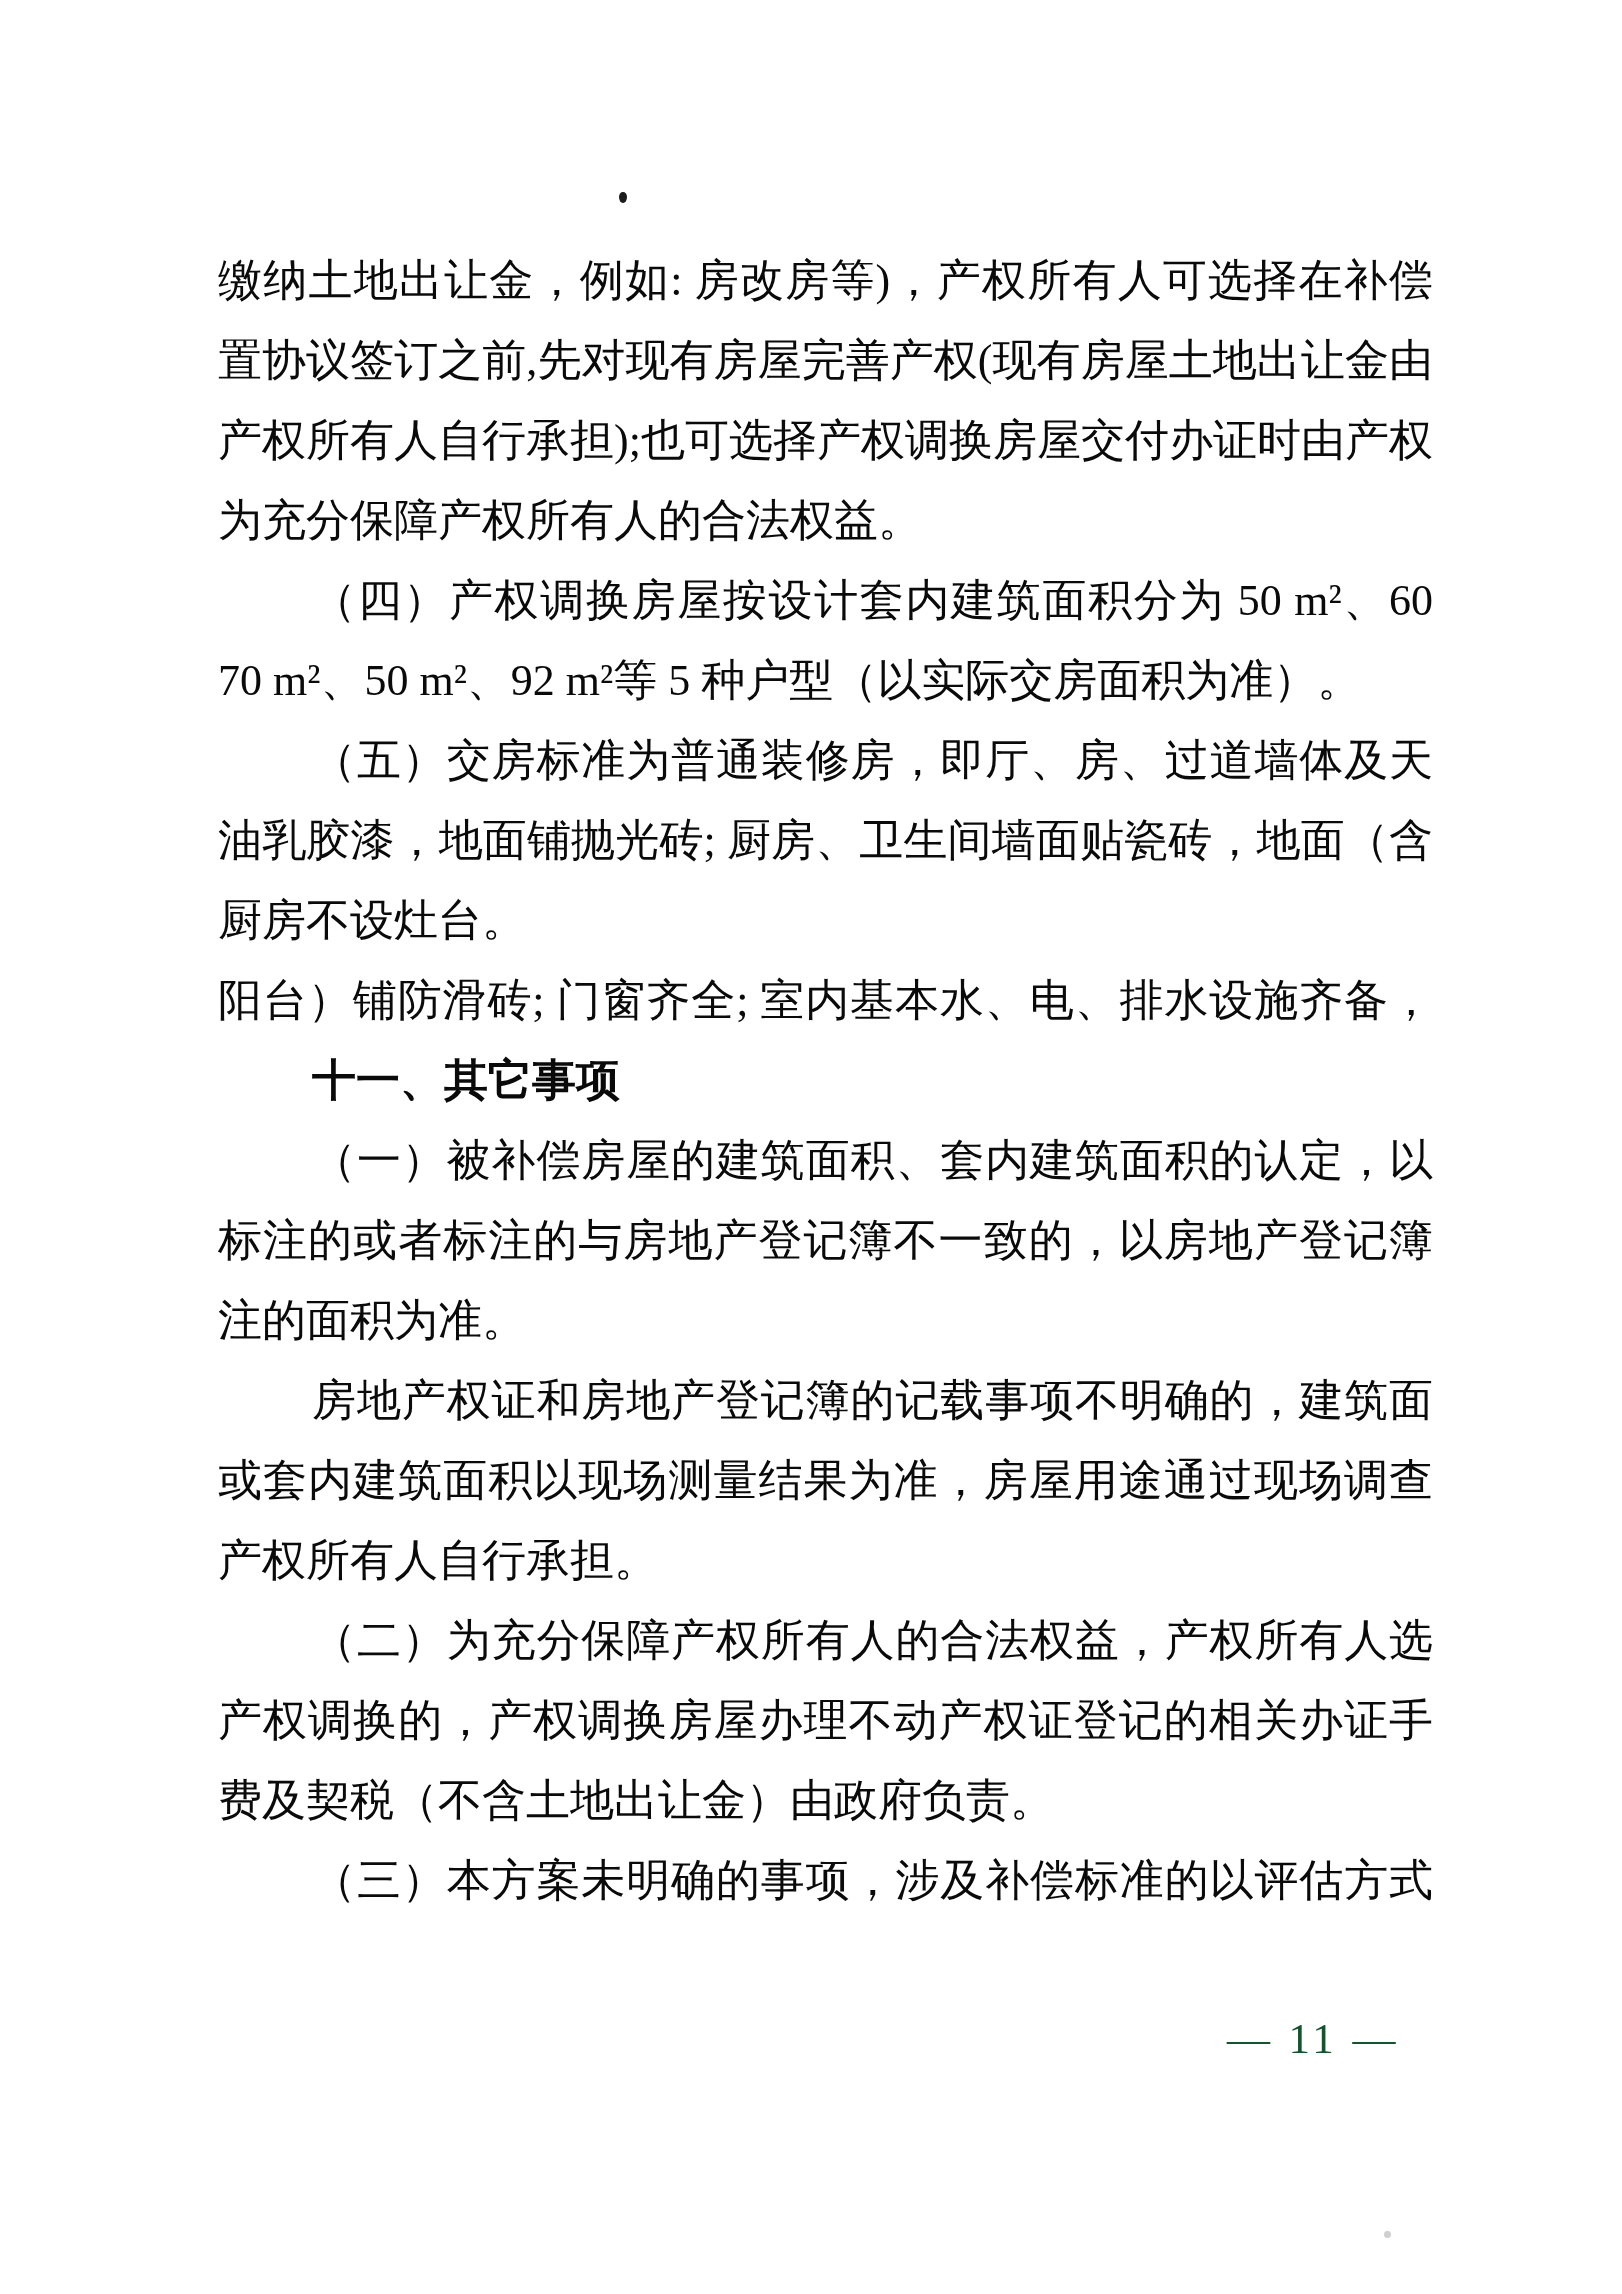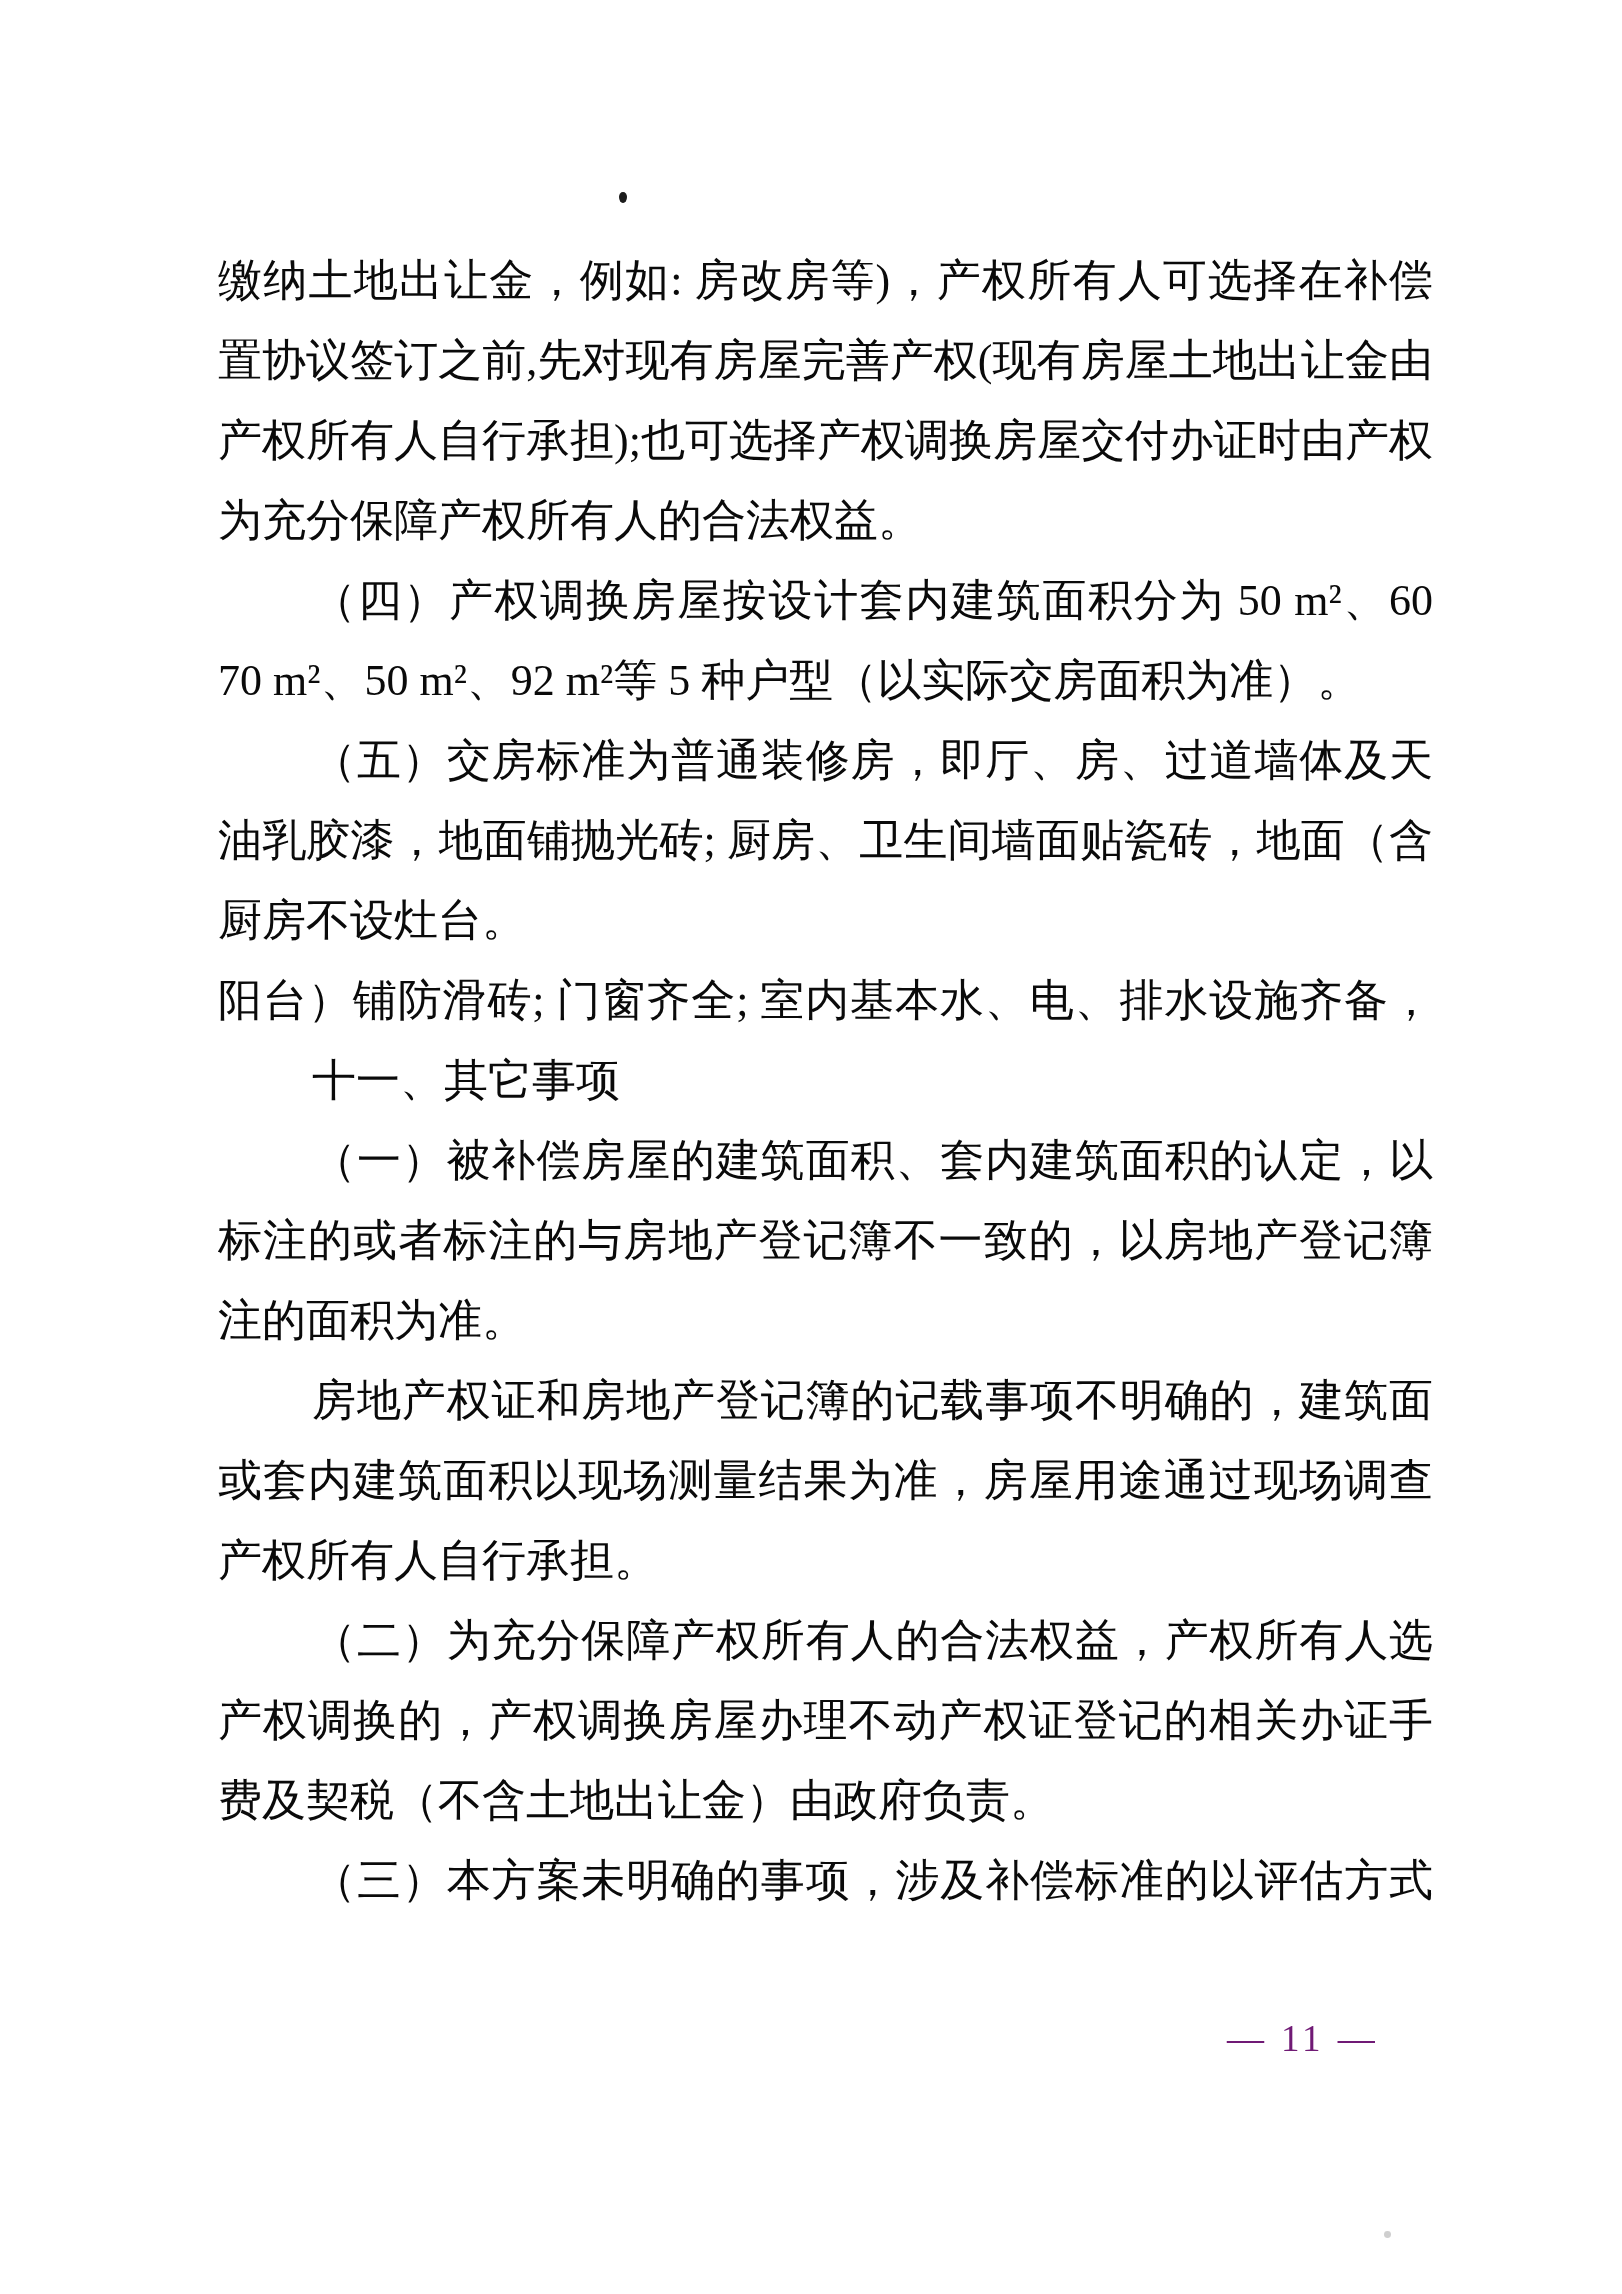--- a/index.html
+++ b/index.html
@@ -29,30 +29,30 @@
     white-space:normal;
     text-align:justify;
     text-align-last:justify;
     text-justify:inter-ideograph;
     overflow:hidden;
   }
   .line.indent{
     padding-left:94px;
   }
   .line.bold{
-    font-weight:normal;
+    font-weight:bold;
   }
   .footer{
     position:absolute;
     left:1227px;
     top:2009px;
-    font-size:37px;
+    font-size:43px;
     line-height:59px;
     letter-spacing:3.9px;
-    color:#701a75;
+    color:#14532d;
     white-space:nowrap;
   }
   .ink-dot{
     position:absolute;
     left:619px;
     top:192px;
     width:7.8px;
     height:10.8px;
     background:#1c1c1c;
     border-radius:50% 50% 50% 50% / 45% 45% 55% 55%;

